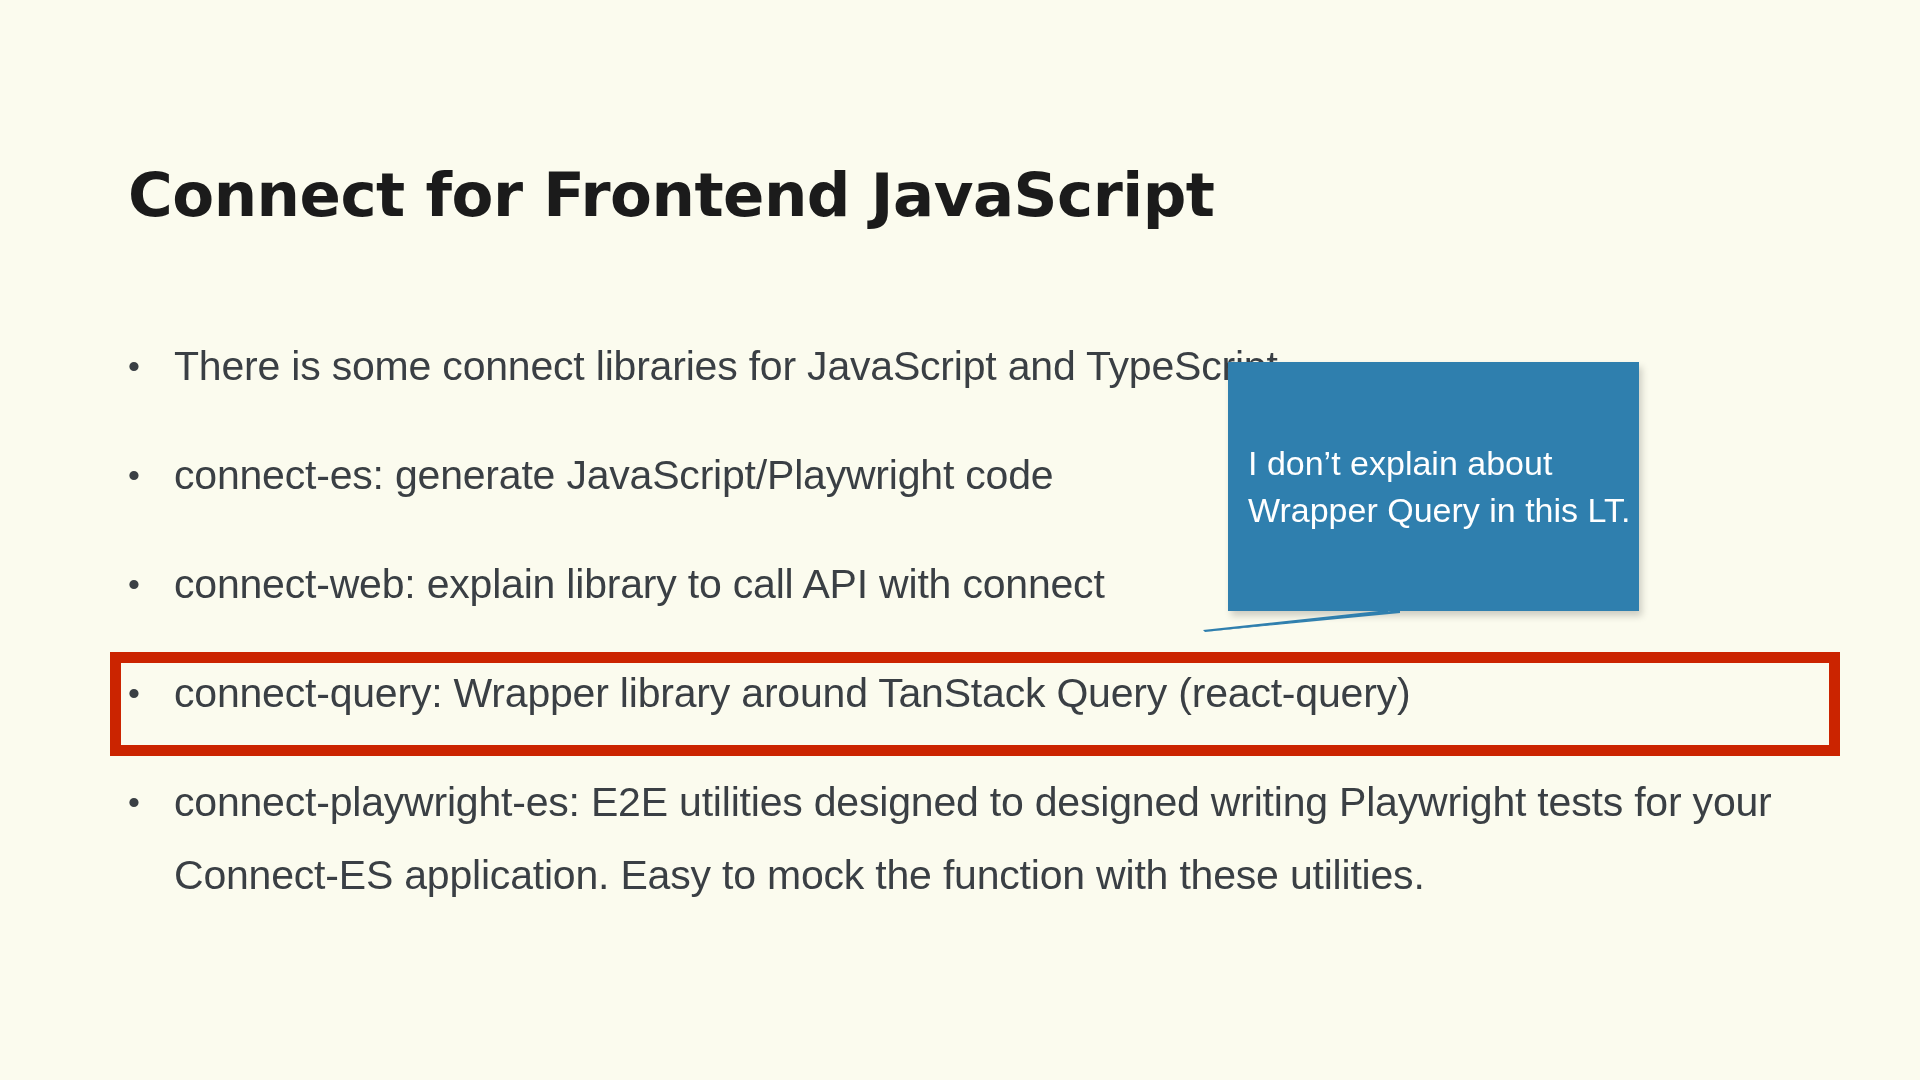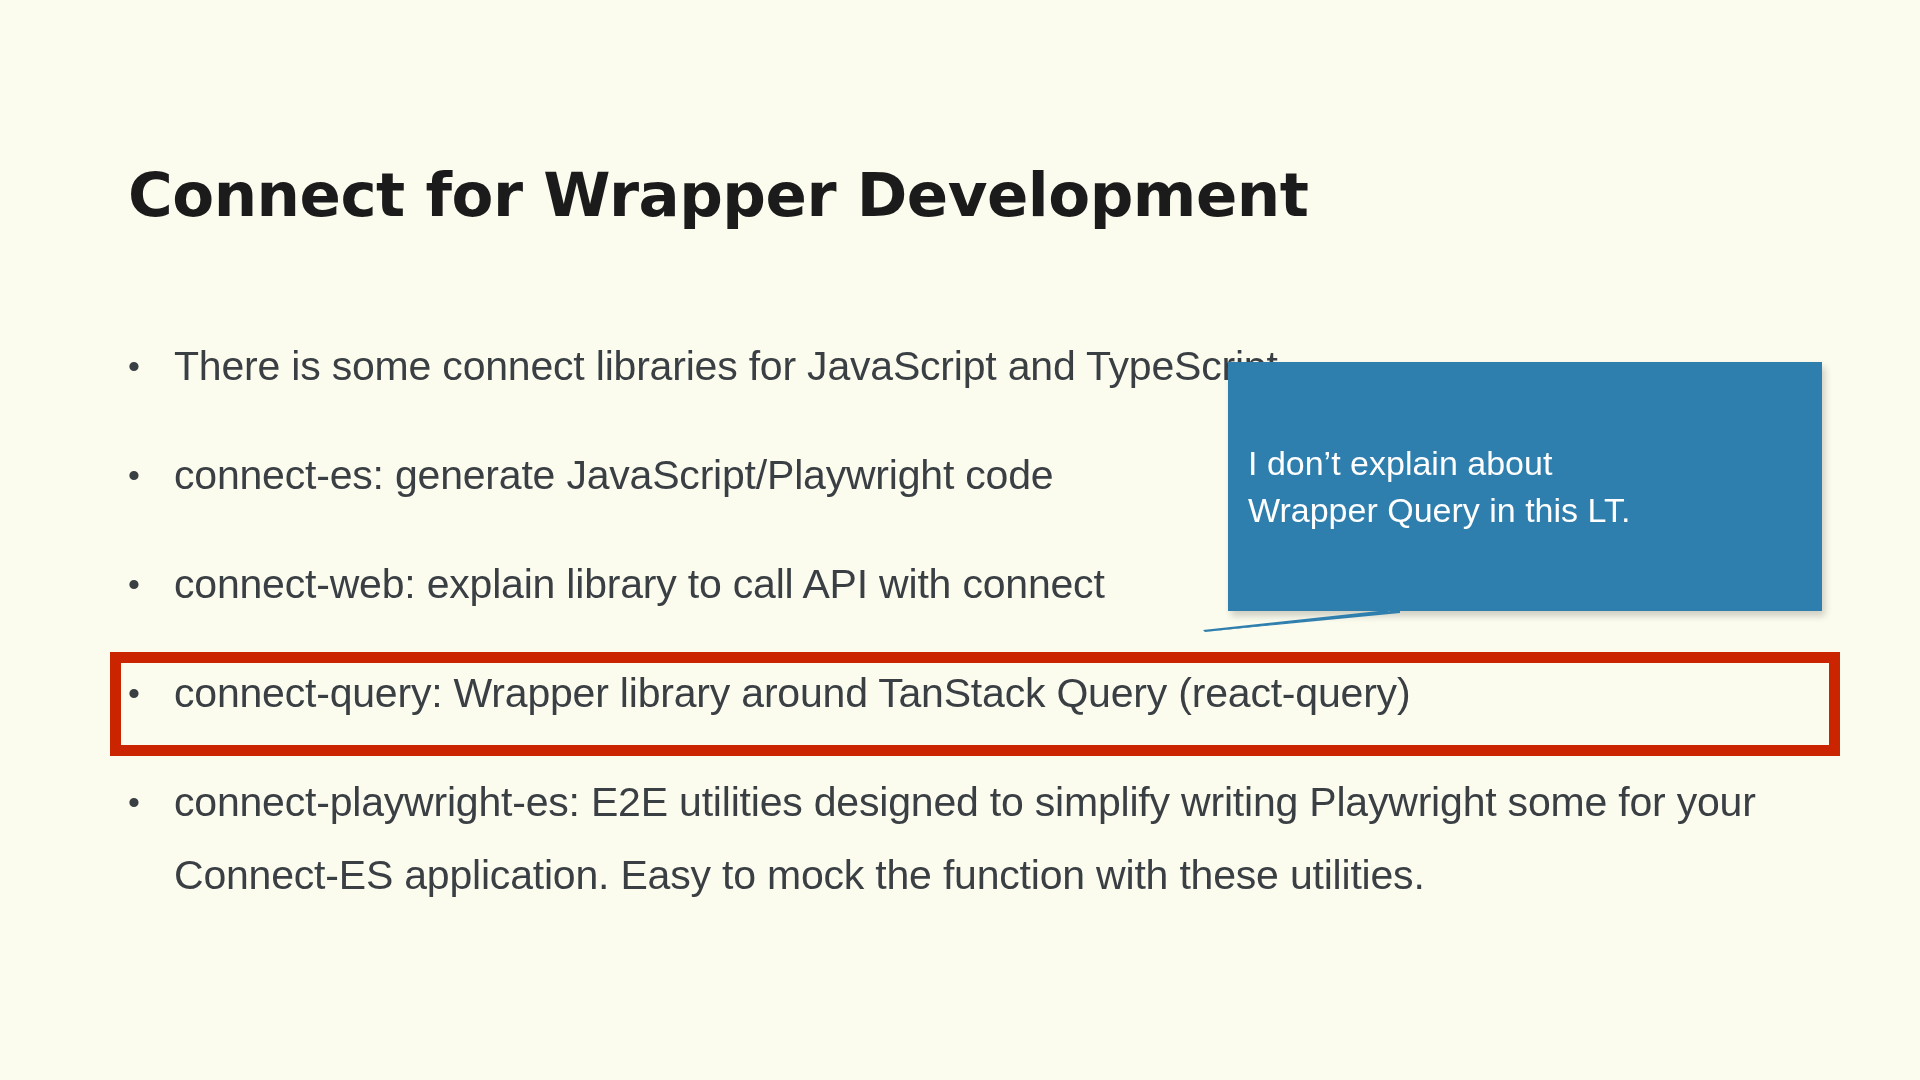--- a/index.html
+++ b/index.html
@@ -86,21 +86,21 @@
     box-sizing: border-box;
     background: transparent;
     pointer-events: none;
   }
 
   
   #callout {
     position: absolute;
     left: 1228px;
     top: 362px;
-    width: 594px;
+    width: 411px;
     height: 249px;
     background: #2f7fae;
     box-shadow: 3px 5px 7px rgba(0,0,0,0.18);
   }
   #callout-text {
     position: absolute;
     left: 20px;
     top: 78px;
     right: 12px;
     color: #ffffff;
@@ -131,21 +131,21 @@
     left: 0;
     top: 0;
     overflow: visible;
   }
 </style>
 </head>
 <body>
 
 <div id="slide" style="background: rgb(251, 251, 238);">
 
-  <h1 id="slide-title" style="color: rgb(27, 27, 27);">Connect for Wrapper Development</h1>
+  <h1 id="slide-title" style="color: rgb(27, 27, 27);">Connect for Frontend JavaScript</h1>
 
   <ul id="bullet-list">
 
     <li class="bullet-row">
       <span class="bullet-marker">•</span>
       <span class="bullet-text">There is some connect libraries for JavaScript and TypeScript</span>
     </li>
 
     <li class="bullet-row">
       <span class="bullet-marker">•</span>
@@ -157,21 +157,21 @@
       <span class="bullet-text">connect-web: explain library to call API with connect</span>
     </li>
 
     <li class="bullet-row highlighted">
       <span class="bullet-marker">•</span>
       <span class="bullet-text">connect-query: Wrapper library around TanStack Query (react-query)</span>
     </li>
 
     <li class="bullet-row">
       <span class="bullet-marker">•</span>
-      <span class="bullet-text">connect-playwright-es: E2E utilities designed to simplify writing Playwright some for your Connect-ES application. Easy to mock the function with these utilities.</span>
+      <span class="bullet-text">connect-playwright-es: E2E utilities designed to designed writing Playwright tests for your Connect-ES application. Easy to mock the function with these utilities.</span>
     </li>
 
   </ul>
 
   <div id="red-highlight-box" style="border-color: rgb(203, 36, 0); border-width: 11px;"></div>
 
   <div id="callout" style="background: rgb(47, 127, 174);">
     <div id="callout-text" style="color: rgb(255, 255, 255);">
       <span class="line">I don’t explain about</span>
       <span class="line">Wrapper Query in this LT.</span>

